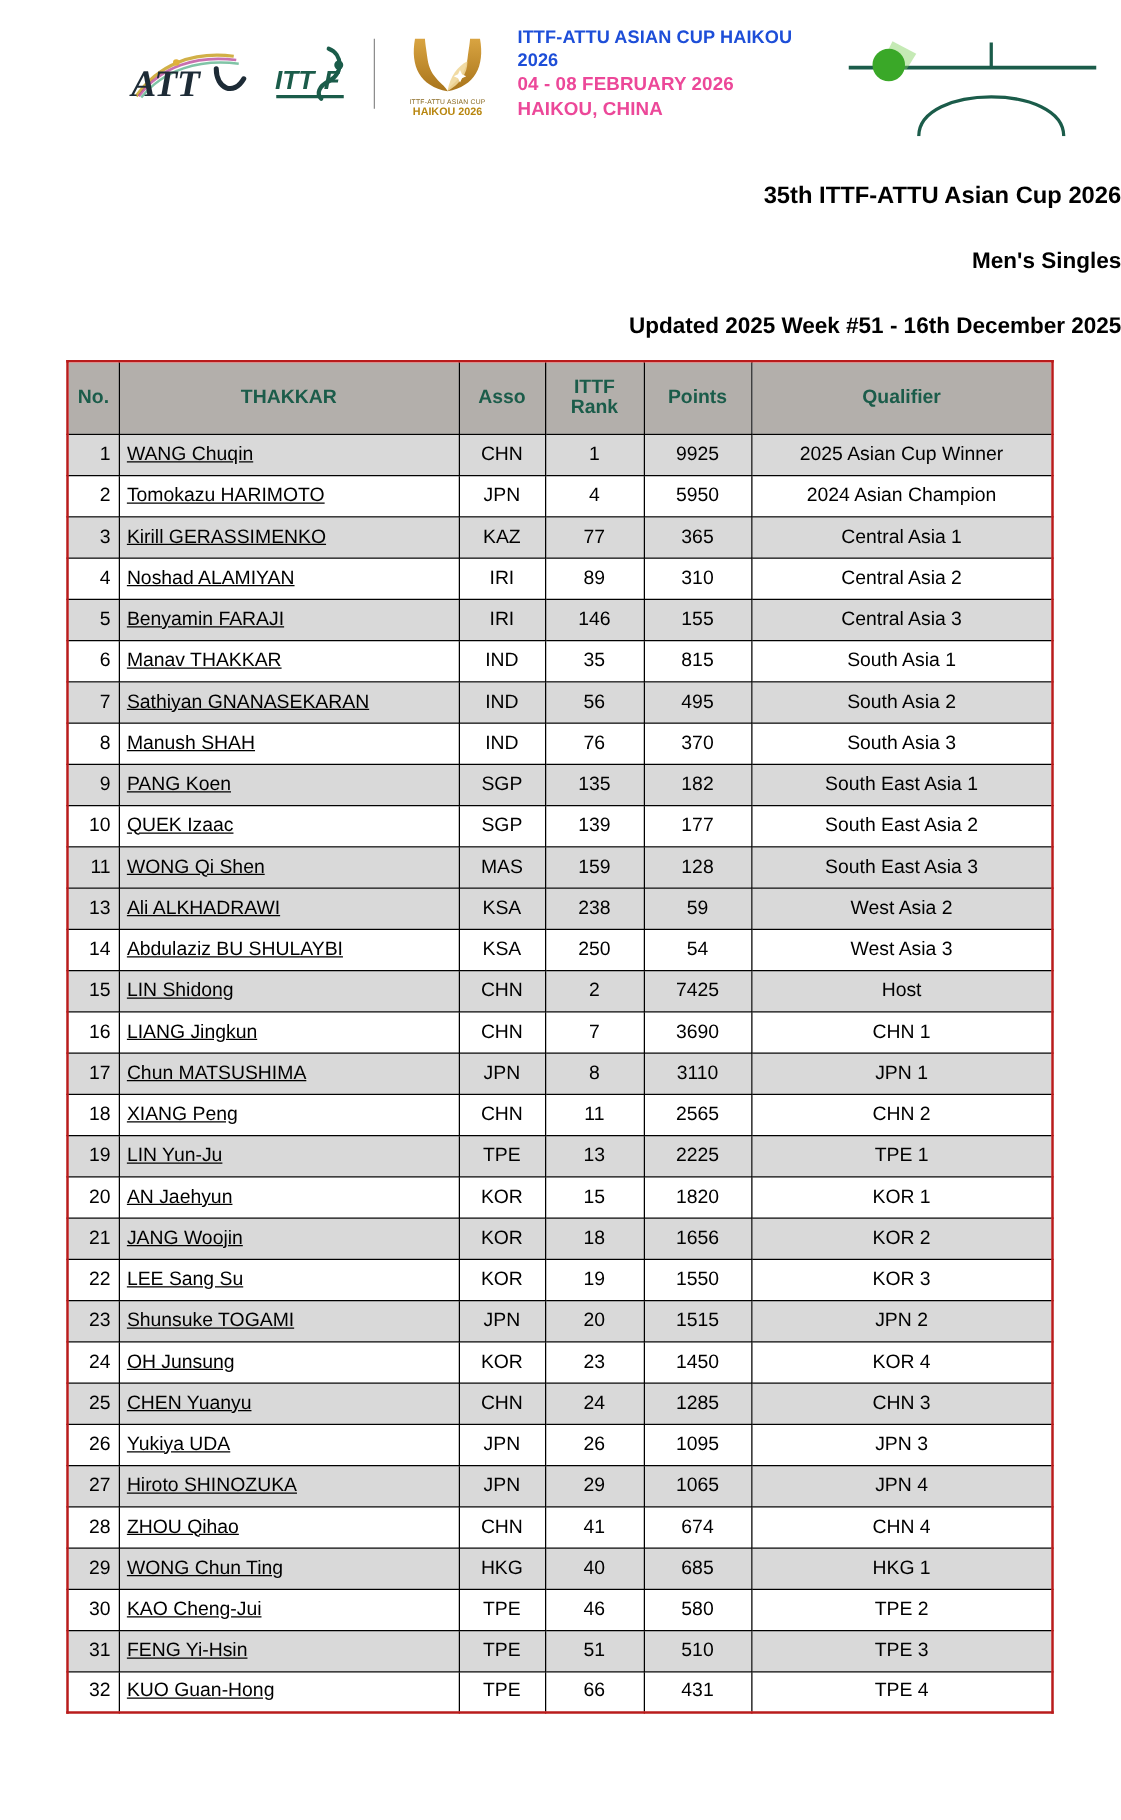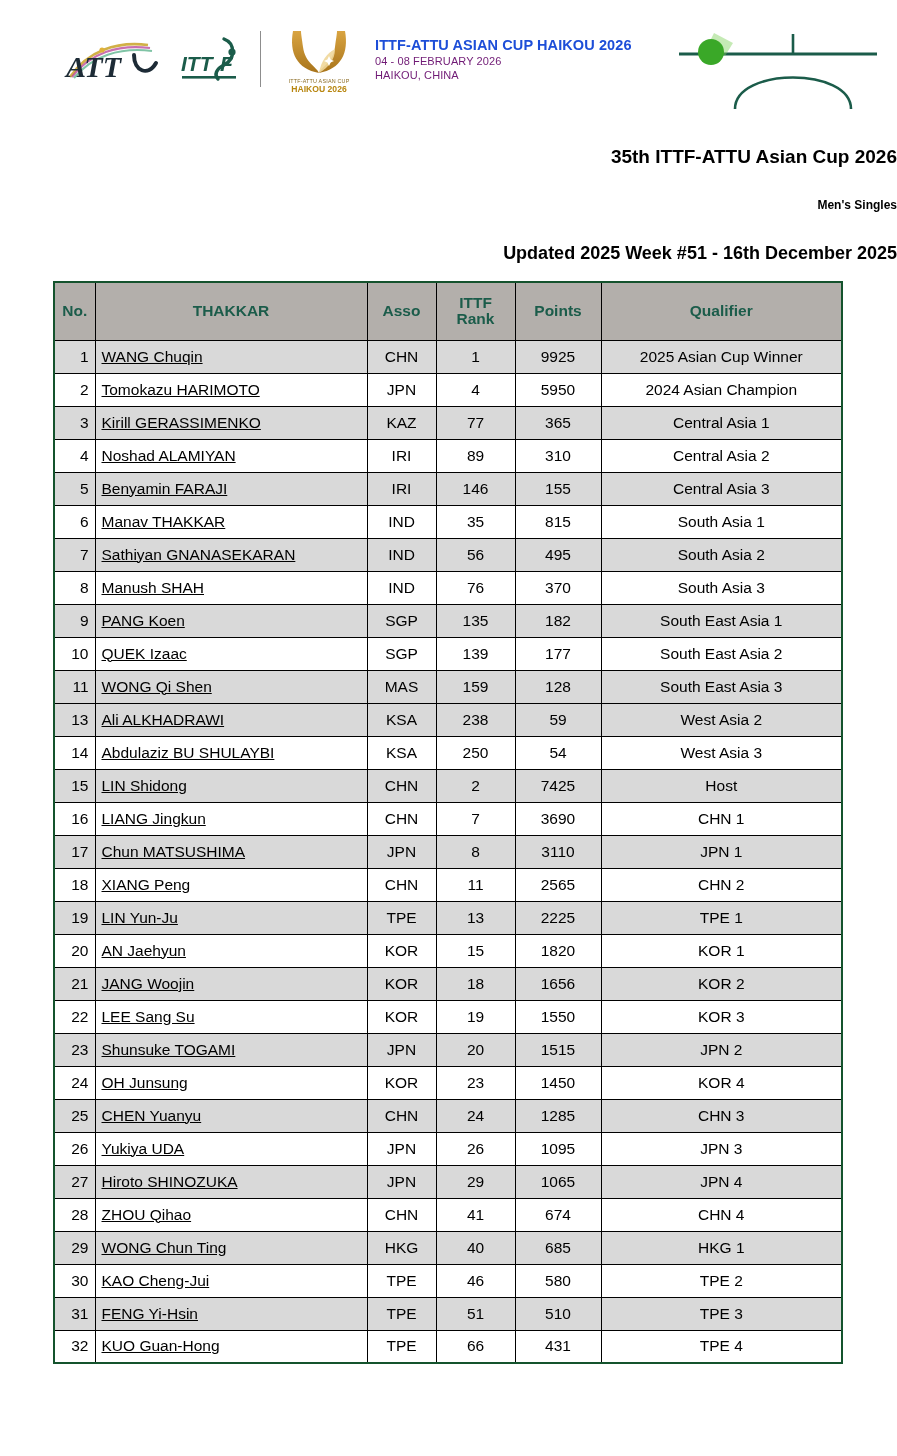--- a/index.html
+++ b/index.html
@@ -21,21 +21,21 @@
     align-items: center;
     height: 118px;
     padding: 0 0 0 62px;
     box-sizing: border-box;
   }
   .logo-attu-ittf {
     display: flex;
     align-items: center;
     gap: 10px;
   }
-  .attu-mark { position: relative; width: 108px; height: 52px; }
+  .attu-mark { position: relative; width: 108px; height: 52px; margin-left: 39px; }
   .ittf-mark { position: relative; width: 62px; height: 52px; }
 
   .vert-divider {
     width: 1px;
     height: 56px;
     background: #8d8d8d;
     margin: 0 16px 0 18px;
   }
 
   .emblem { width: 84px; height: 72px; position: relative; }
@@ -44,61 +44,62 @@
     margin-left: 14px;
     line-height: 1.28;
   }
   .event-title {
     font-size: 14.5px;
     font-weight: bold;
     letter-spacing: 0.1px;
     color: #1d4ed8;
   }
   .event-dates, .event-place {
-    font-size: 11px;
-    color: #701a75;
+    font-size: 15px;
+    color: #ec4899;
     letter-spacing: 0.1px;
+    font-weight: bold;
   }
 
   .deco-wrap {
     margin-left: auto;
     margin-right: 8px;
     width: 222px;
     height: 100px;
     position: relative;
   }
 
   
   .titles { text-align: right; }
   .title-main {
     font-size: 19px;
     font-weight: bold;
     margin-top: 28px;
   }
   .title-sub {
-    font-size: 12px;
+    font-size: 18px;
     font-weight: bold;
     margin-top: 30px;
   }
   .title-updated {
     font-size: 18px;
     font-weight: bold;
     margin-top: 31px;
   }
 
   
   .table-wrap {
     margin: 17px auto 0 auto;
     width: 791px;
   }
   table.rank {
     border-collapse: collapse;
     width: 736px;
     table-layout: fixed;
-    border: 2px solid #14532d;
+    border: 2px solid #b91c1c;
   }
   table.rank th, table.rank td {
     border: 1.5px solid #000;
     height: 33px;
     font-size: 15.5px;
     padding: 0 6px;
     box-sizing: border-box;
     overflow: hidden;
     white-space: nowrap;
   }

